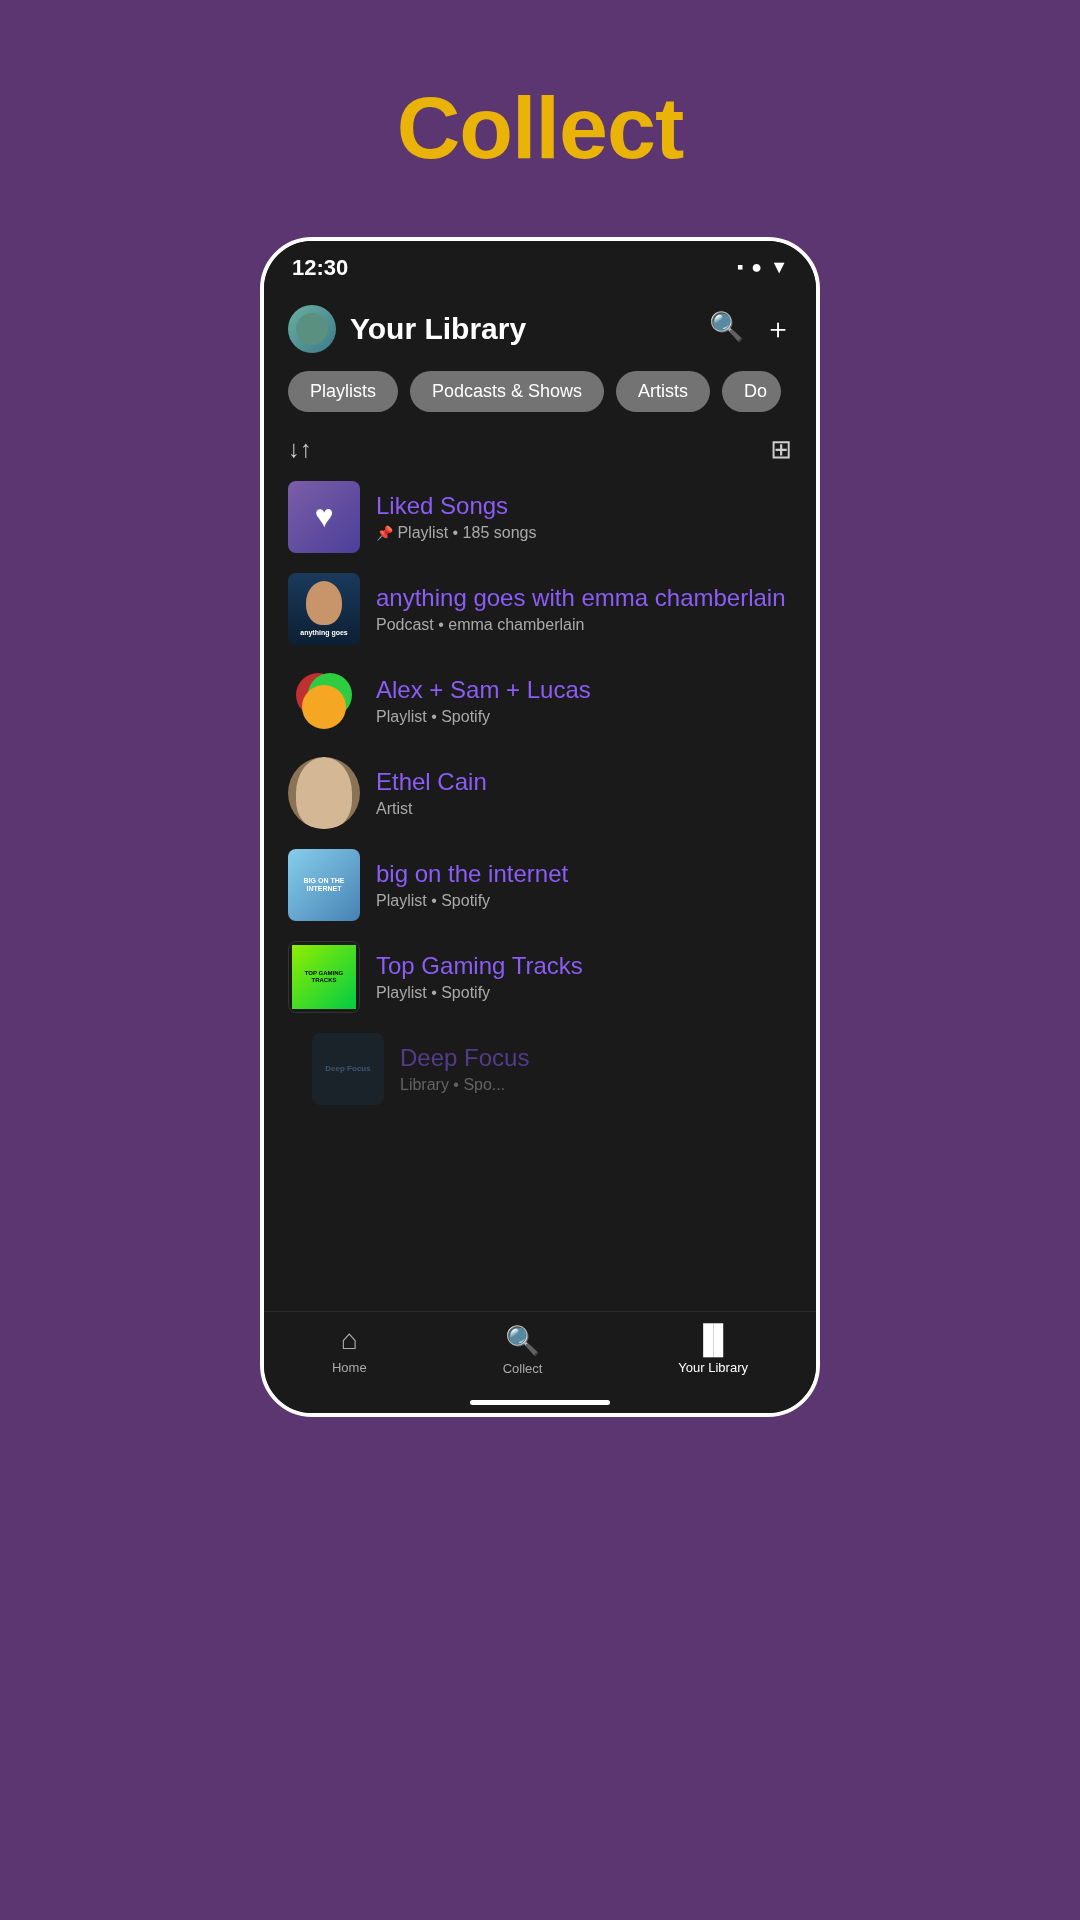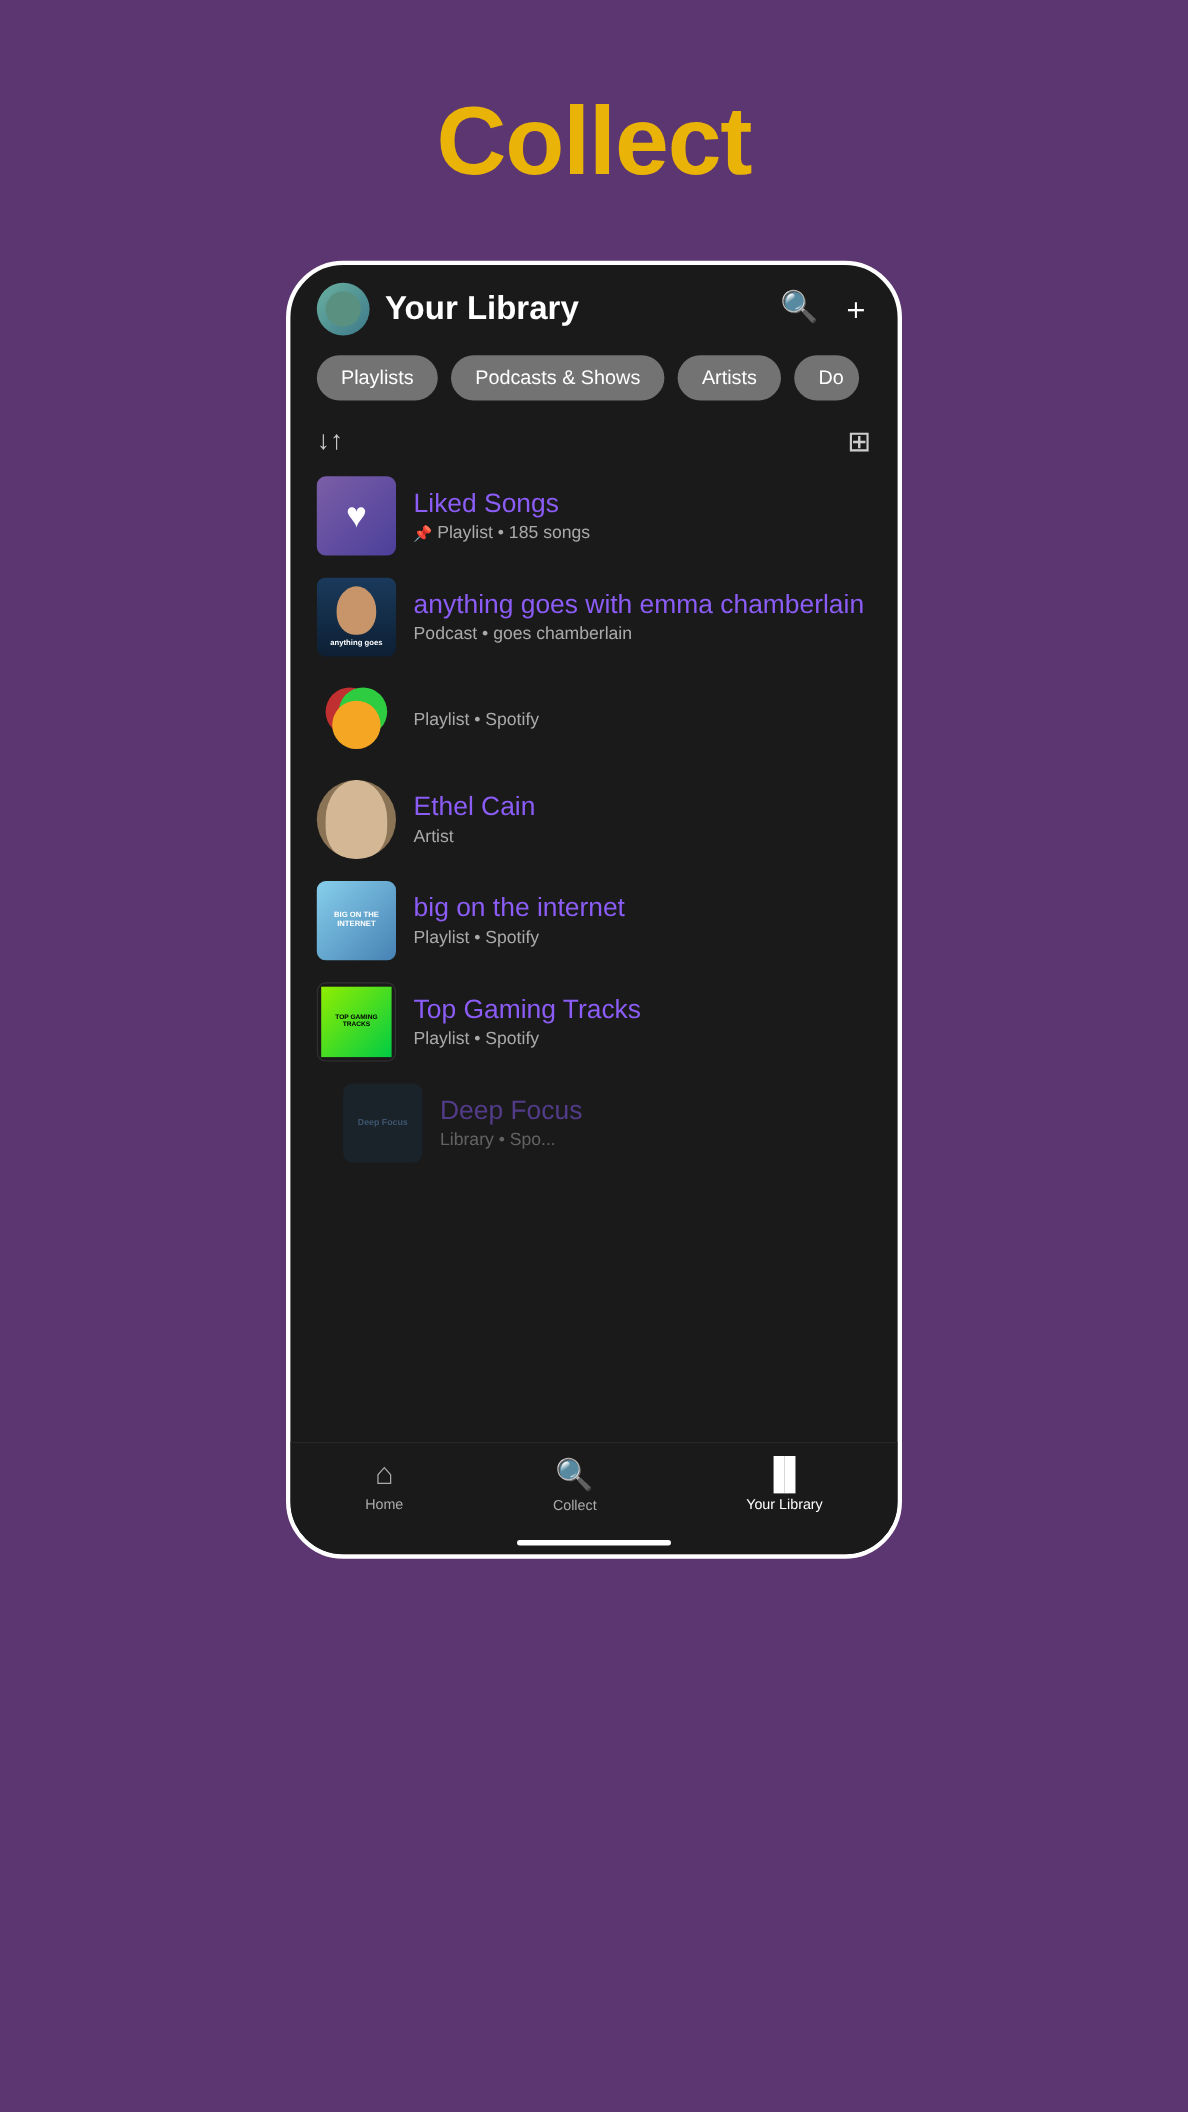--- a/index.html
+++ b/index.html
@@ -370,20 +370,28 @@
 <body>
 
 <div>
   <div class="hero-text">
     <div>Collect</div>
   </div>
 </div>
 
 <div class="phone-wrapper">
 
+  <div class="status-bar">
+    <span class="status-time">12:30</span>
+    <div class="status-icons">
+      <span>▪</span>
+      <span>●</span>
+      <span>▼</span>
+    </div>
+  </div>
 
   <div class="header">
     <div class="header-left">
       <div class="avatar">
         <div class="avatar-inner"></div>
       </div>
       <span class="header-title">Your Library</span>
     </div>
     <div class="header-actions">
       <span class="icon-btn">🔍</span>
@@ -418,33 +426,34 @@
 
     <div class="list-item">
       <div class="item-art art-emma">
         <div class="art-emma-inner">
           <div class="art-emma-face"></div>
           <div class="art-emma-text">anything goes</div>
         </div>
       </div>
       <div class="item-info">
         <div class="item-title">anything goes with emma chamberlain</div>
-        <div class="item-subtitle">Podcast • goes chamberlain</div>
+        <div class="item-subtitle">Podcast • emma chamberlain</div>
       </div>
     </div>
 
     <div class="list-item">
       <div class="item-art art-blend">
         <div class="blend-circles">
           <div class="blend-circle blend-circle-1"></div>
           <div class="blend-circle blend-circle-2"></div>
           <div class="blend-circle blend-circle-3"></div>
         </div>
       </div>
       <div class="item-info">
+        <div class="item-title">Alex + Sam + Lucas</div>
         <div class="item-subtitle">Playlist • Spotify</div>
       </div>
     </div>
 
     <div class="list-item">
       <div class="item-art art-ethel circle">
         <div class="ethel-face"></div>
       </div>
       <div class="item-info">
         <div class="item-title">Ethel Cain</div>

